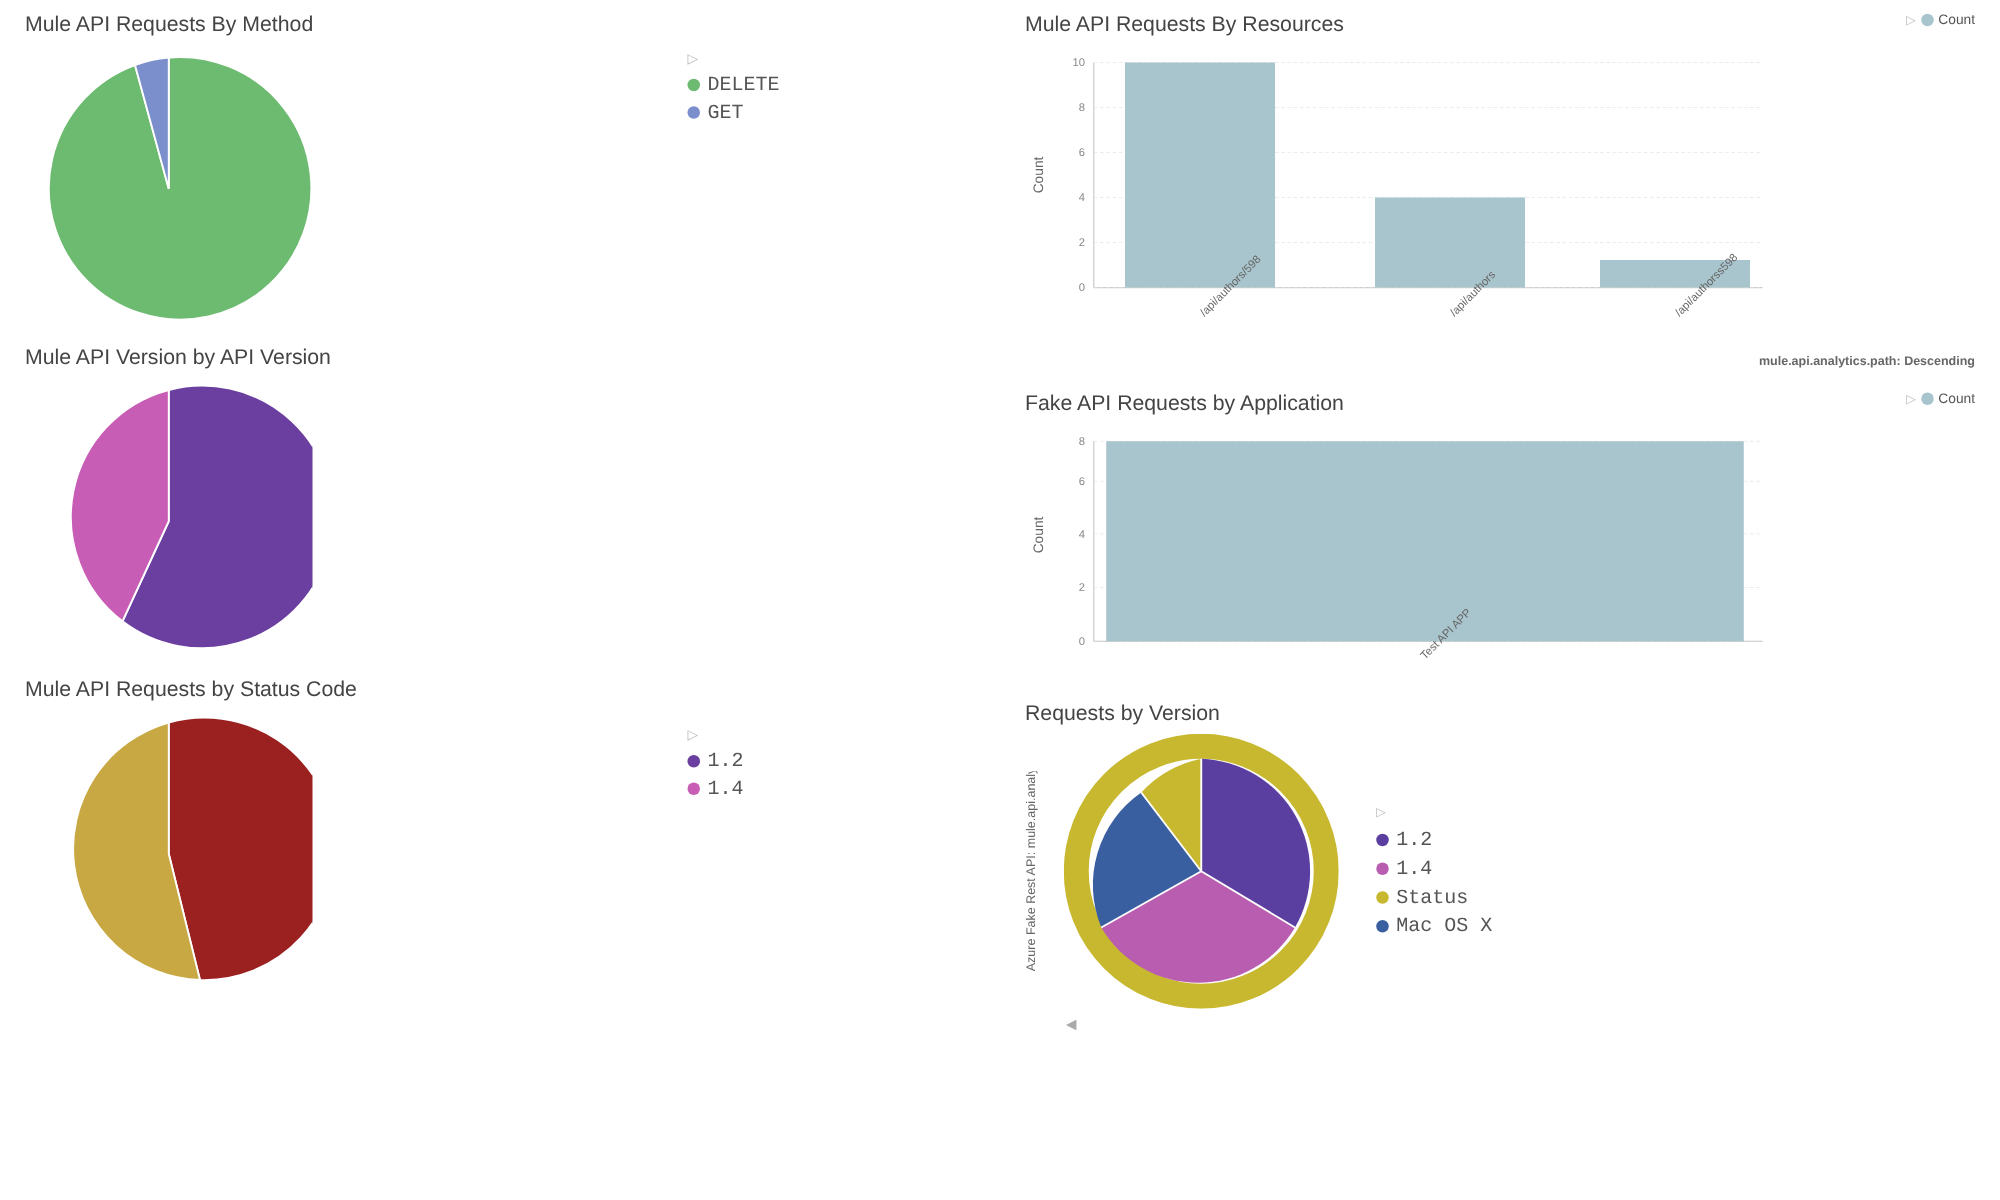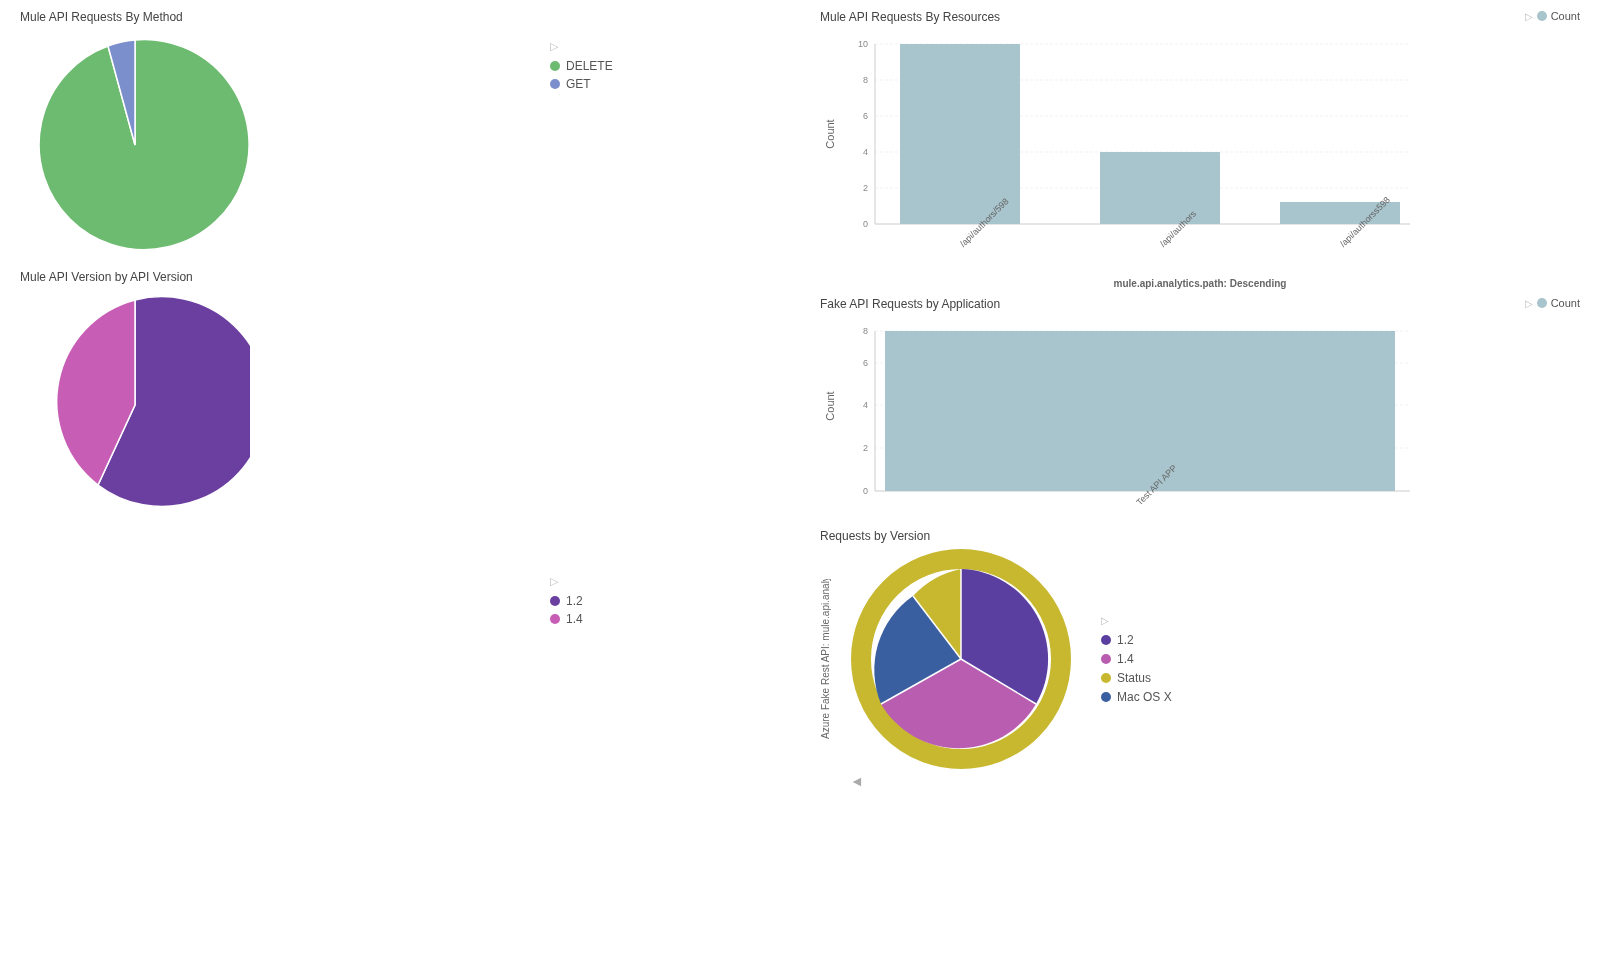--- a/index.html
+++ b/index.html
@@ -18,42 +18,43 @@
     .left-col {
       padding: 10px 20px;
       display: flex;
       flex-direction: column;
       gap: 10px;
     }
     .right-col {
       padding: 10px 20px;
       display: flex;
       flex-direction: column;
-      gap: 8px;
+      gap: 18px;
     }
     .chart-section {
       position: relative;
     }
     .chart-title {
-      font-size: 12px;
+      font-size: 17px;
       color: #444;
       margin-bottom: 6px;
       font-weight: normal;
     }
     .pie-area {
       display: flex;
       align-items: center;
       gap: 20px;
     }
     .legend-item {
       display: flex;
       align-items: center;
       gap: 6px;
-      font-size: 12px;
+      font-size: 16px;
       color: #555;
+      font-family: Liberation Mono, monospace;
     }
     .legend-dot {
       width: 10px;
       height: 10px;
       border-radius: 50%;
       flex-shrink: 0;
     }
     svg text {
       font-family: Arial, sans-serif;
     }
@@ -68,21 +69,21 @@
       margin-bottom: 4px;
     }
     .bar-chart-legend {
       display: flex;
       align-items: center;
       gap: 6px;
       font-size: 11px;
       color: #555;
     }
     .bar-chart-footer {
-      text-align: center;
+      text-align: right;
       font-size: 10px;
       color: #666;
       font-weight: bold;
       margin-top: 4px;
     }
     .right-legend-box {
       display: flex;
       align-items: center;
       gap: 4px;
     }
@@ -137,20 +138,32 @@
             <span>1.2</span>
           </div>
           <div class="legend-item">
             <div class="legend-dot" style="background:#c75db5;"></div>
             <span>1.4</span>
           </div>
         </div>
       </div>
     </div>
 
+    <div class="chart-section">
+      <div class="chart-title">Mule API Requests by Status Code</div>
+      <div class="pie-area">
+        <svg width="230" height="230">
+
+          <path d="M115,115 L115,10 A105,105 0 1,1 140,216 Z" fill="#9b2020" stroke="white" stroke-width="1.5"></path>
+
+          <path d="M115,115 L140,216 A105,105 0 0,1 115,10 Z" fill="#c8a843" stroke="white" stroke-width="1.5"></path>
+        </svg>
+
+      </div>
+    </div>
 
   </div>
 
   <div class="right-col">
 
     <div class="bar-chart-container">
       <div class="bar-chart-header">
         <div class="chart-title">Mule API Requests By Resources</div>
         <div class="bar-chart-legend right-legend-box">
           <span style="color:#bbb; font-size:10px;">▷</span>

